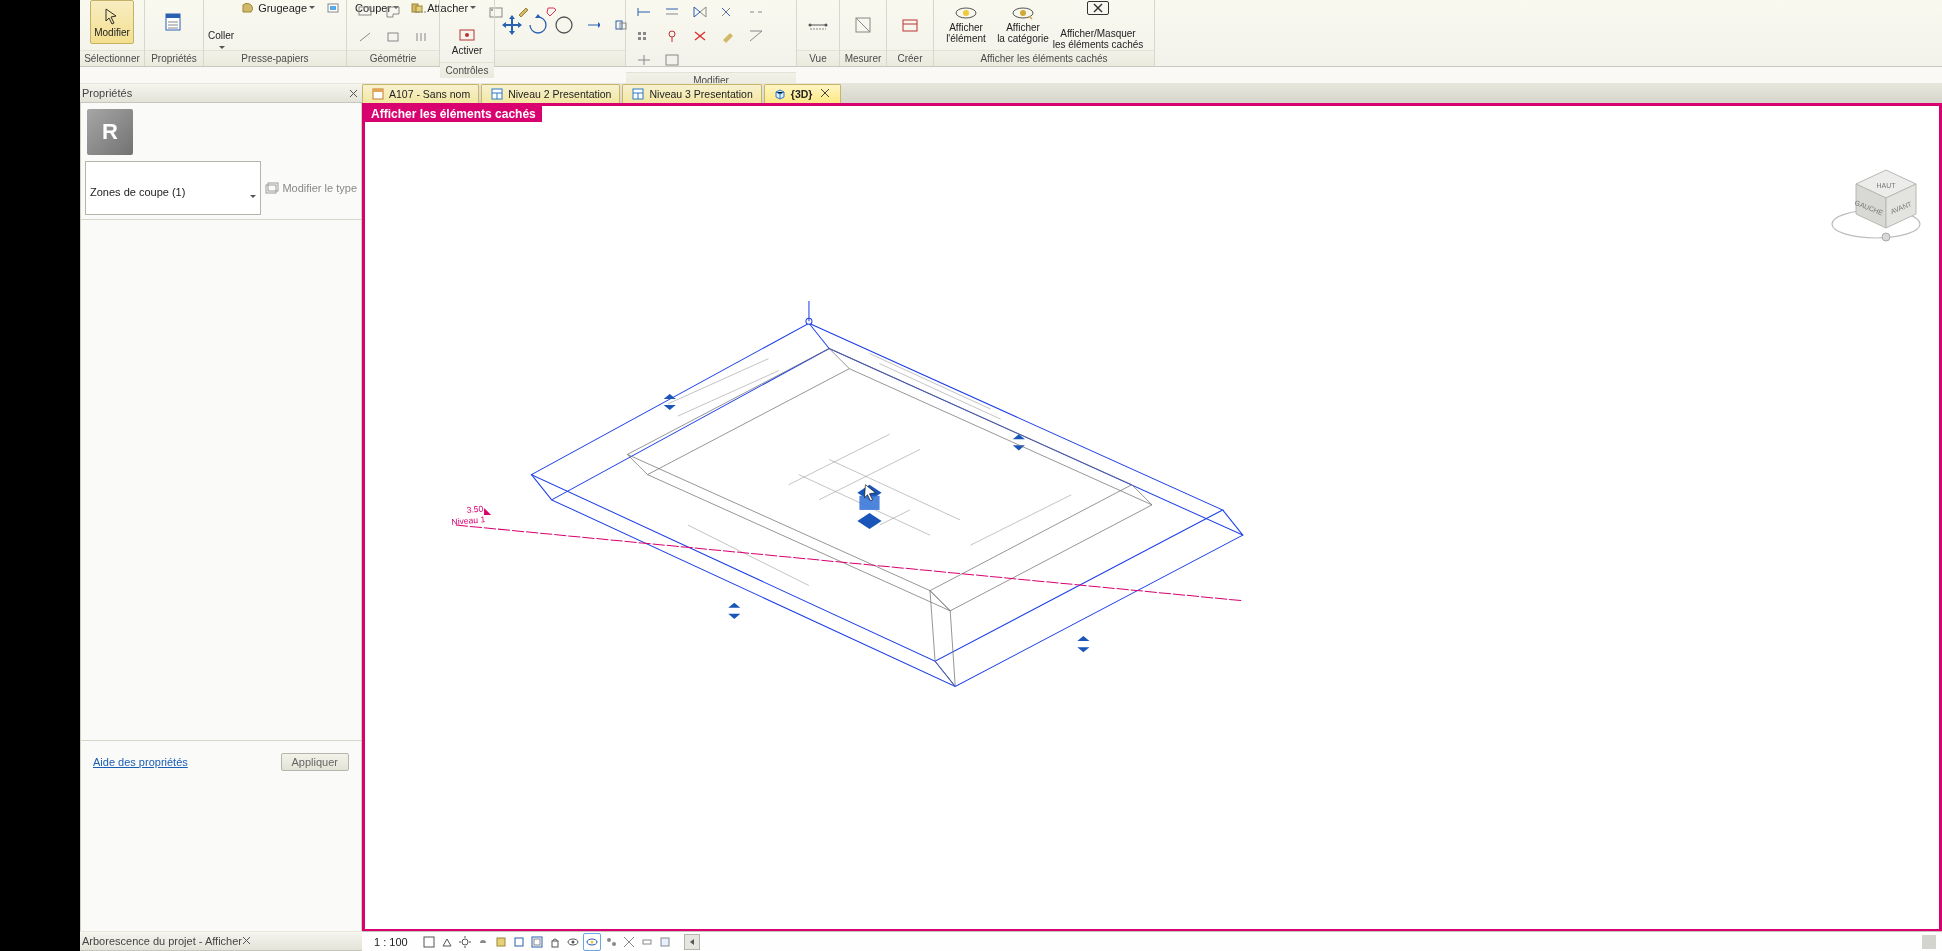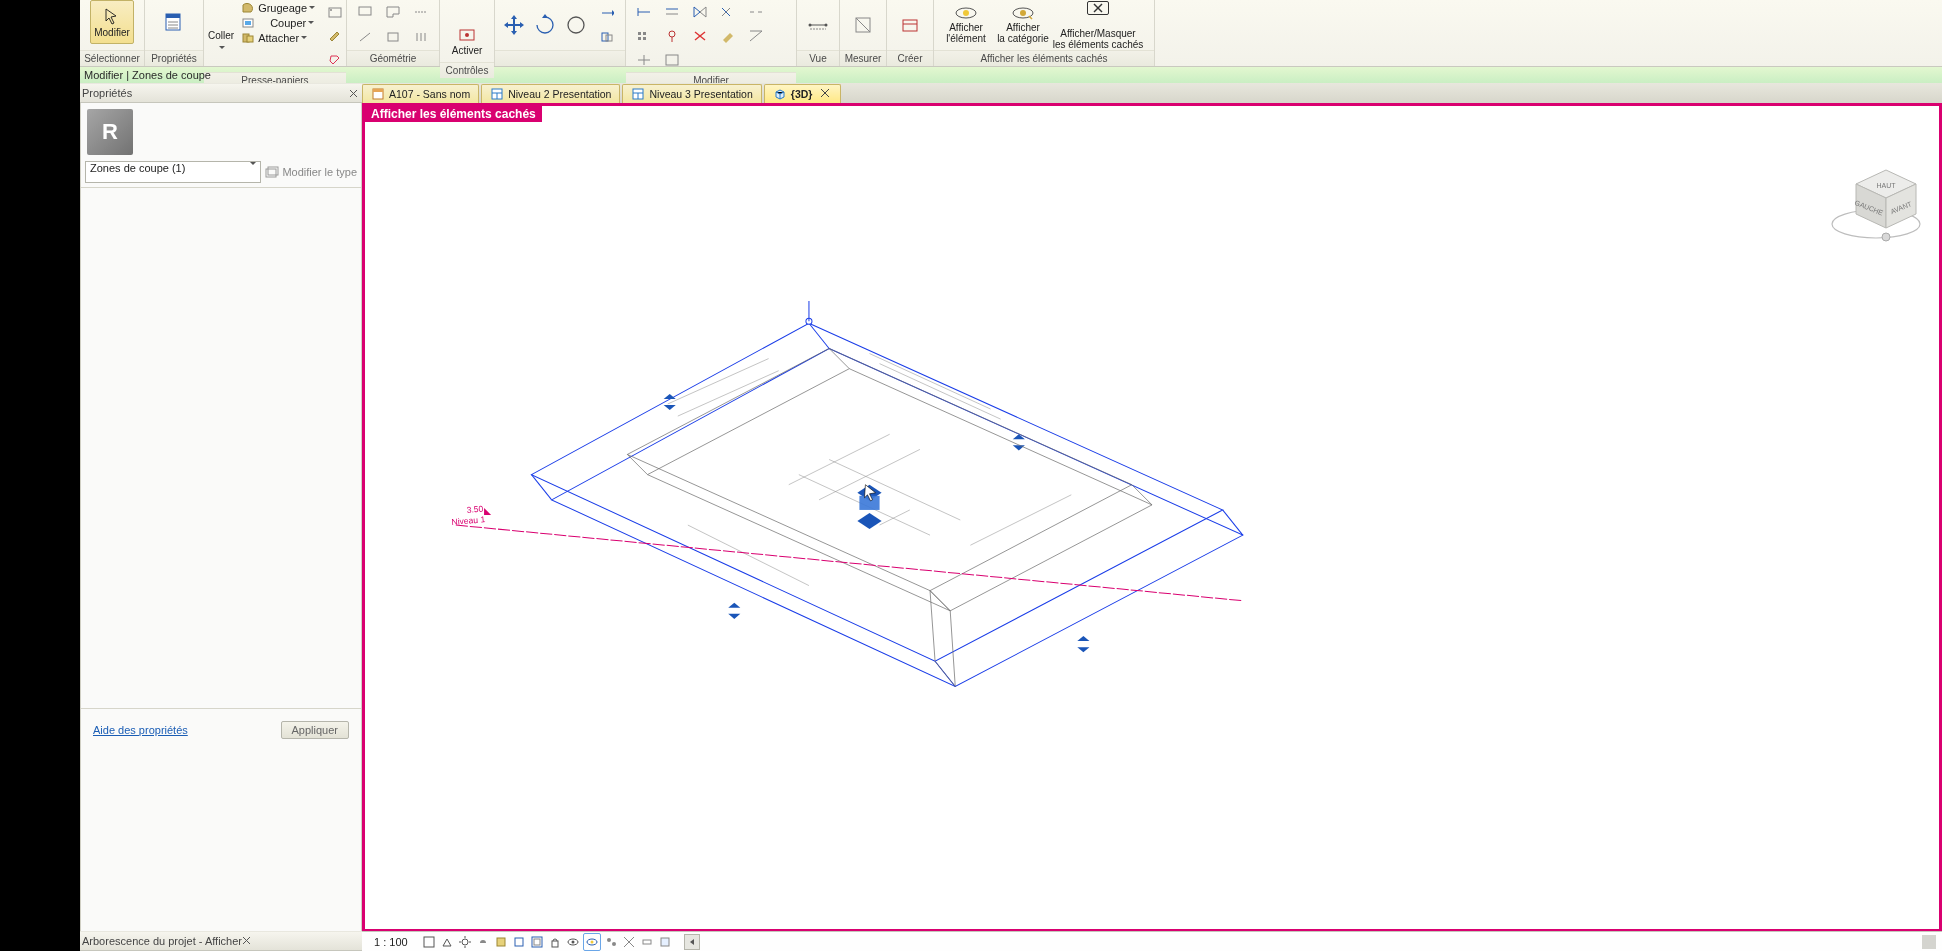--- a/index.html
+++ b/index.html
@@ -4,21 +4,21 @@
 <style>
   html, body { margin:0; padding:0; width:1942px; height:951px; overflow:hidden; font-family:"Segoe UI",Arial,sans-serif; font-size:11px; color:#222; background:#000; }
   .app { position:absolute; left:80px; top:0; right:0; bottom:0; background:#faf9f6; }
 
   
   .ribbon { height:66px; background:linear-gradient(#faf9f0,#f3f2ea); border-bottom:1px solid #c9c9bf; display:flex; }
   .ribbon-group { border-right:1px solid #d8d7cc; display:flex; flex-direction:column; }
   .ribbon-group-items { flex:1; display:flex; align-items:flex-start; padding:0 4px; }
   .ribbon-group-label { font-size:10px; text-align:center; color:#4a4a4a; padding:2px 0; border-top:1px solid #e3e2d5; background:linear-gradient(#f2f1e8,#eaeade); }
   .rbx { width:26px; height:22px; display:flex; align-items:center; justify-content:center; margin:1px; border-radius:2px; }
-  .rbx-stack { display:flex; flex-direction:column;justify-content:flex-end; }
+  .rbx-stack { display:flex; flex-direction:row;justify-content:flex-end; }
   .rbx-menu { display:flex; align-items:center; font-size:11px; padding:0 4px; }
   .rbx-menu svg { margin-left:3px; }
   .rbx-large { width:44px; height:44px; display:flex; flex-direction:column; align-items:center; justify-content:center; font-size:10px; }
   .rbx-large.sel { background:linear-gradient(#f8edc2,#f3df8f); border:1px solid #c2b266; box-sizing:border-box; border-radius:2px; }
   .rbx-vtxt { font-size:10px; text-align:center; line-height:11px; padding-top:2px; }
   .caret { width:0;height:0;border-left:3px solid transparent;border-right:3px solid transparent;border-top:3px solid #555;display:inline-block;vertical-align:middle;margin-left:2px;}
 
   
   .context-bar { height:17px; background:linear-gradient(#e3f7d0,#c8eec2); border-bottom:1px solid #b4d5aa; font-size:11px; color:#2a2a2a; padding-left:4px; line-height:17px; }
 
@@ -26,21 +26,21 @@
   .main-row { position:absolute; top:83px; bottom:0; left:0; right:0; display:flex; }
   .left-col { width:282px; display:flex; flex-direction:column; }
 
   
   .panel-head { height:18px; background:linear-gradient(#f6f5ee,#e4e3d9); border-top:1px solid #e9e8df; border-bottom:1px solid #c6c6bc; display:flex; align-items:center; padding:0 2px; font-size:11px; color:#444; }
   .panel-head .title { flex:1; }
   .panel-head .close { width:13px; height:13px; display:flex; align-items:center; justify-content:center; cursor:pointer; }
   .prop-body { flex:1; background:#fafaf9; border-right:1px solid #d0cfc4; border-left:1px solid #d0cfc4; }
   .prop-preview { display:flex; align-items:center; padding:6px; }
   .prop-type { display:flex; align-items:center; padding:0 4px 4px 4px; border-bottom:1px solid #d6d5ca;}
-  .combo { flex:1; height:20px; background:#fff; border:1px solid #b5b5ab; display:flex; align-items:flex-start; padding:0 4px; font-size:11px; }
+  .combo { flex:1; height:20px; background:#fff; border:1px solid #b5b5ab; display:flex; align-items:flex-end; padding:16px 4px; font-size:11px; }
   .modtype-btn { height:22px; display:flex; align-items:center; font-size:11px; color:#888; margin-left:4px; }
   .prop-footer { border-top:1px solid #d6d5ca; display:flex; padding:12px; align-items:center; }
   .prop-footer a { color:#1a5db5; text-decoration:underline; font-size:11px; flex:1; }
   .apply-btn { background:linear-gradient(#f4f3ea,#e3e2d6); border:1px solid #b5b5ab; border-radius:2px; padding:2px 10px; font-size:11px; color:#666; }
   .browser-head { height:18px; background:linear-gradient(#f6f5ee,#e4e3d9); border-top:1px solid #e9e8df; border-bottom:1px solid #c6c6bc; display:flex; align-items:center; padding:0 2px; font-size:11px; color:#444; }
 
   
   .view-col { flex:1; position:relative; }
   .viewtabs { height:20px; background:linear-gradient(#e8e7dd,#d7d6cb); display:flex; align-items:flex-end; border-bottom:2px solid #d90070; }
   .viewtab { height:18px; display:flex; align-items:center; background:linear-gradient(#f7f1d0,#f3e6a1); border:1px solid #c9b566; border-bottom:none; border-radius:2px 2px 0 0; margin-right:2px; font-size:10.5px; padding:0 8px; }
@@ -381,21 +381,20 @@
             </div>
           <div class="rbx-vtxt" style="white-space:pre-line;">Afficher/Masquer
 les éléments cachés</div>
         </div>
       </div>
       <div class="ribbon-group-label">Afficher les éléments cachés</div>
     </div>
     <div style="flex:1;"></div>
   </div>
 
-  <div class="context-bar">Modifier | Zones de coupe</div>
 
   <div class="main-row">
     <div class="left-col">
 
       <div class="panel-head">
         <span class="title">Propriétés</span>
         <span class="close">
             <svg width="9" height="9">
               <line x1="1" y1="1" x2="8" y2="8" stroke="#555"></line>
               <line x1="8" y1="1" x2="1" y2="8" stroke="#555"></line>

